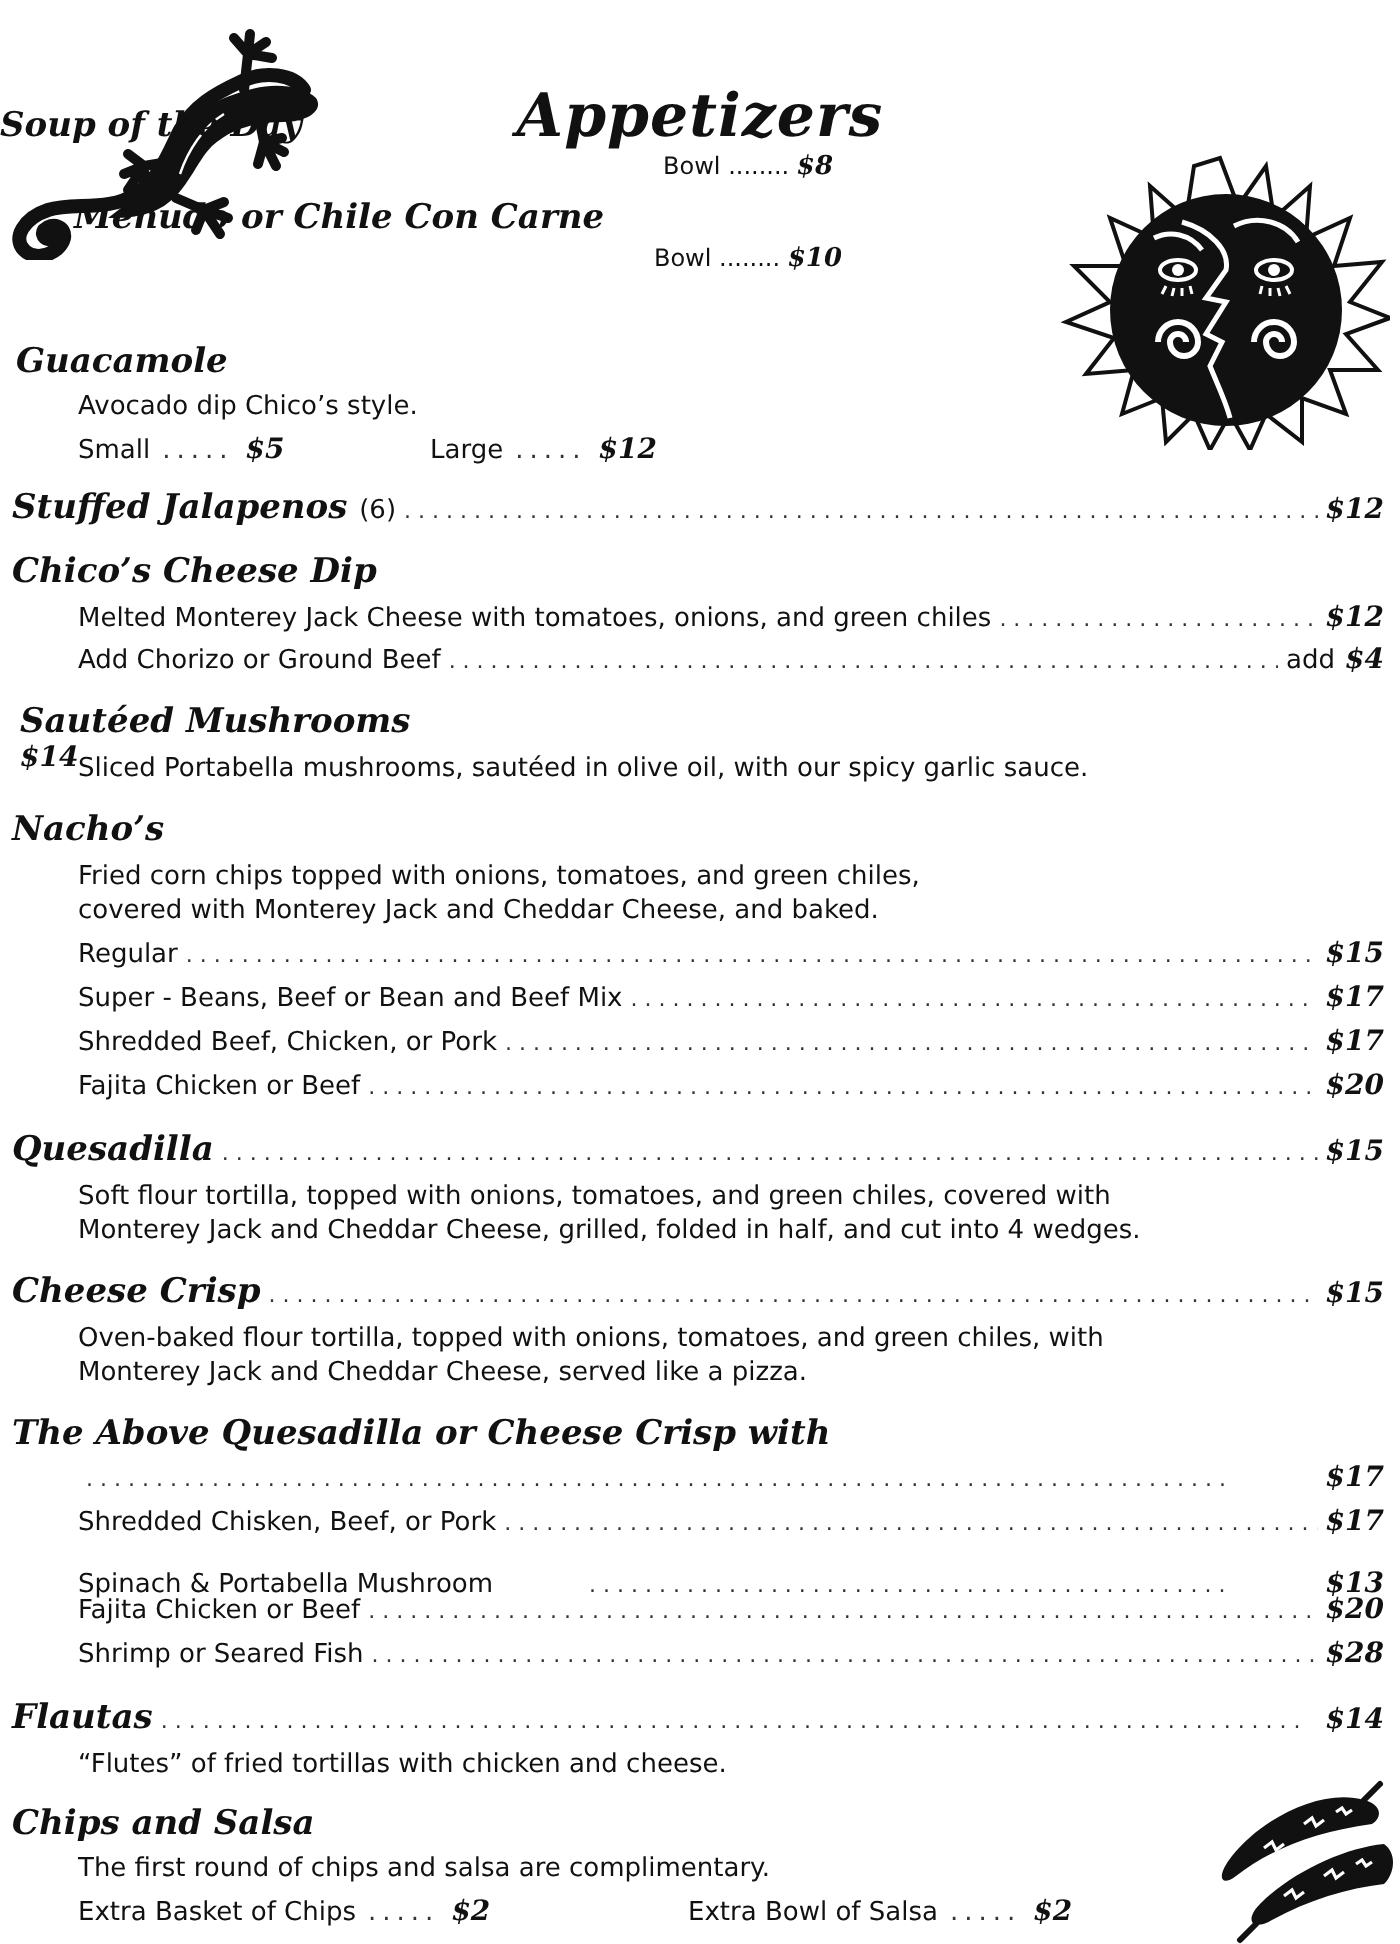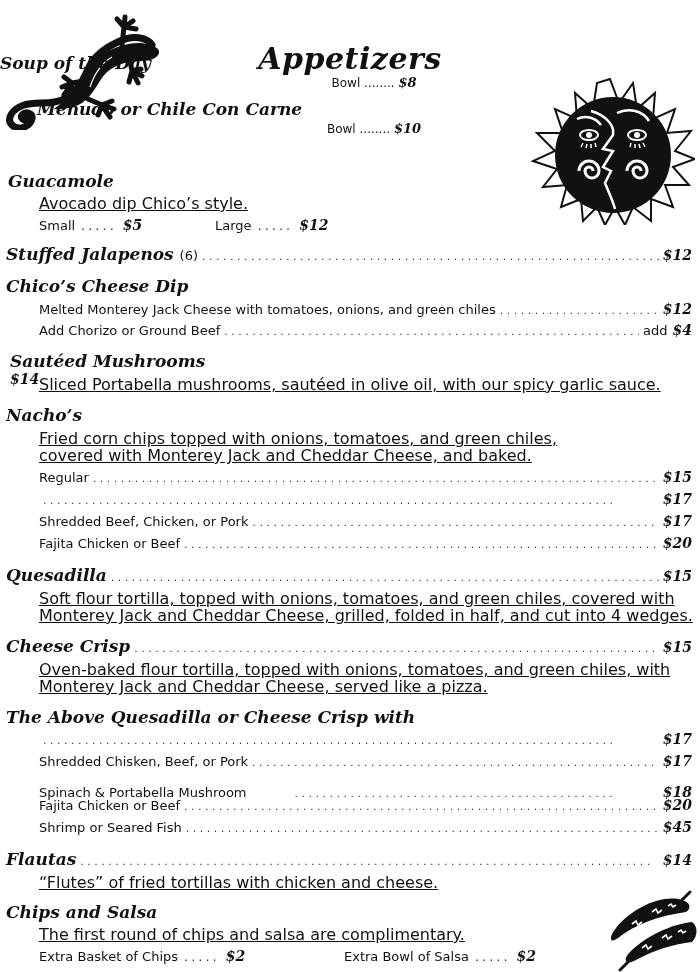--- a/index.html
+++ b/index.html
@@ -11,21 +11,21 @@
   .h { position:absolute; left:6px; font-family:"DejaVu Serif", serif; font-weight:bold; font-style:italic; font-size:17px; line-height:22px; white-space:nowrap; }
   .row { position:absolute; left:6px; right:8px; display:flex; align-items:baseline; height:22px; }
   .row.sub { left:39px; height:20px; font-size:13px; }
   .row .nm { white-space:nowrap; }
   .row .nm.hd { font-family:"DejaVu Serif", serif; font-weight:bold; font-style:italic; font-size:17px; }
   .row .nm .cnt { font-family:"DejaVu Sans", sans-serif; font-style:normal; font-weight:normal; font-size:13px; }
   .dots { flex:1; overflow:hidden; white-space:nowrap; font-size:11px; letter-spacing:4.2px; color:#333; margin:0 4px; }
   .dots::before { content:". . . . . . . . . . . . . . . . . . . . . . . . . . . . . . . . . . . . . . . . . . . . . . . . . . . . . . . . . . . . . . . . . . . . . . . . . . . . . . . . . ."; letter-spacing:0; word-spacing:0; }
   .pr { font-family:"DejaVu Serif", serif; font-weight:bold; font-style:italic; font-size:14px; white-space:nowrap; }
   .addl { font-size:13px; margin-right:5px; }
-  .desc { position:absolute; left:39px; font-size:16px; line-height:17px;text-decoration:underline; }
+  .desc { position:absolute; left:39px; font-size:13px; line-height:17px; }
   .pair { position:absolute; font-size:13px; line-height:20px; white-space:nowrap; }
   .pair .d { letter-spacing:3px; color:#333; margin:0 6px; }
   .art { position:absolute; }
 </style>
 </head>
 <body>
 
 <div class="art" style="left:2px;top:5px;width:165px;height:125px;">
   <svg width="165" height="125" viewBox="0 0 165 125">
     <g fill="#111">
@@ -127,20 +127,21 @@
 
 <div class="h" style="top:404px;">Nacho’s</div>
 <div class="desc" style="top:430px;">Fried corn chips topped with onions, tomatoes, and green chiles,</div>
 <div class="desc" style="top:447px;">covered with Monterey Jack and Cheddar Cheese, and baked.</div>
 <div class="row sub" style="top:469px;">
   <span class="nm">Regular</span>
   <span class="dots"></span>
   <span class="pr">$15</span>
 </div>
 <div class="row sub" style="top:491px;">
+  <span class="nm">Super - Beans, Beef or Bean and Beef Mix</span>
   <span class="dots"></span>
   <span class="pr">$17</span>
 </div>
 <div class="row sub" style="top:513px;">
   <span class="nm">Shredded Beef, Chicken, or Pork</span>
   <span class="dots"></span>
   <span class="pr">$17</span>
 </div>
 <div class="row sub" style="top:535px;">
   <span class="nm">Fajita Chicken or Beef</span>
@@ -170,31 +171,31 @@
   <span class="pr">$17</span>
 </div>
 <div class="row sub" style="top:753px;">
   <span class="nm">Shredded Chisken, Beef, or Pork</span>
   <span class="dots"></span>
   <span class="pr">$17</span>
 </div>
 <div class="row sub" style="top:784px;gap:44px;">
   <span class="nm">Spinach &amp; Portabella Mushroom</span>
   <span class="dots"></span>
-  <span class="pr">$18</span>
+  <span class="pr">$13</span>
 </div>
 <div class="row sub" style="top:797px;">
   <span class="nm">Fajita Chicken or Beef</span>
   <span class="dots"></span>
   <span class="pr">$20</span>
 </div>
 <div class="row sub" style="top:819px;">
   <span class="nm">Shrimp or Seared Fish</span>
   <span class="dots"></span>
-  <span class="pr">$45</span>
+  <span class="pr">$28</span>
 </div>
 
 <div class="row" style="top:849px;">
   <span class="nm hd">Flautas</span>
   <span class="dots"></span>
   <span class="pr">$14</span>
 </div>
 <div class="desc" style="top:874px;">“Flutes” of fried tortillas with chicken and cheese.</div>
 
 <div class="h" style="top:901px;">Chips and Salsa</div>

